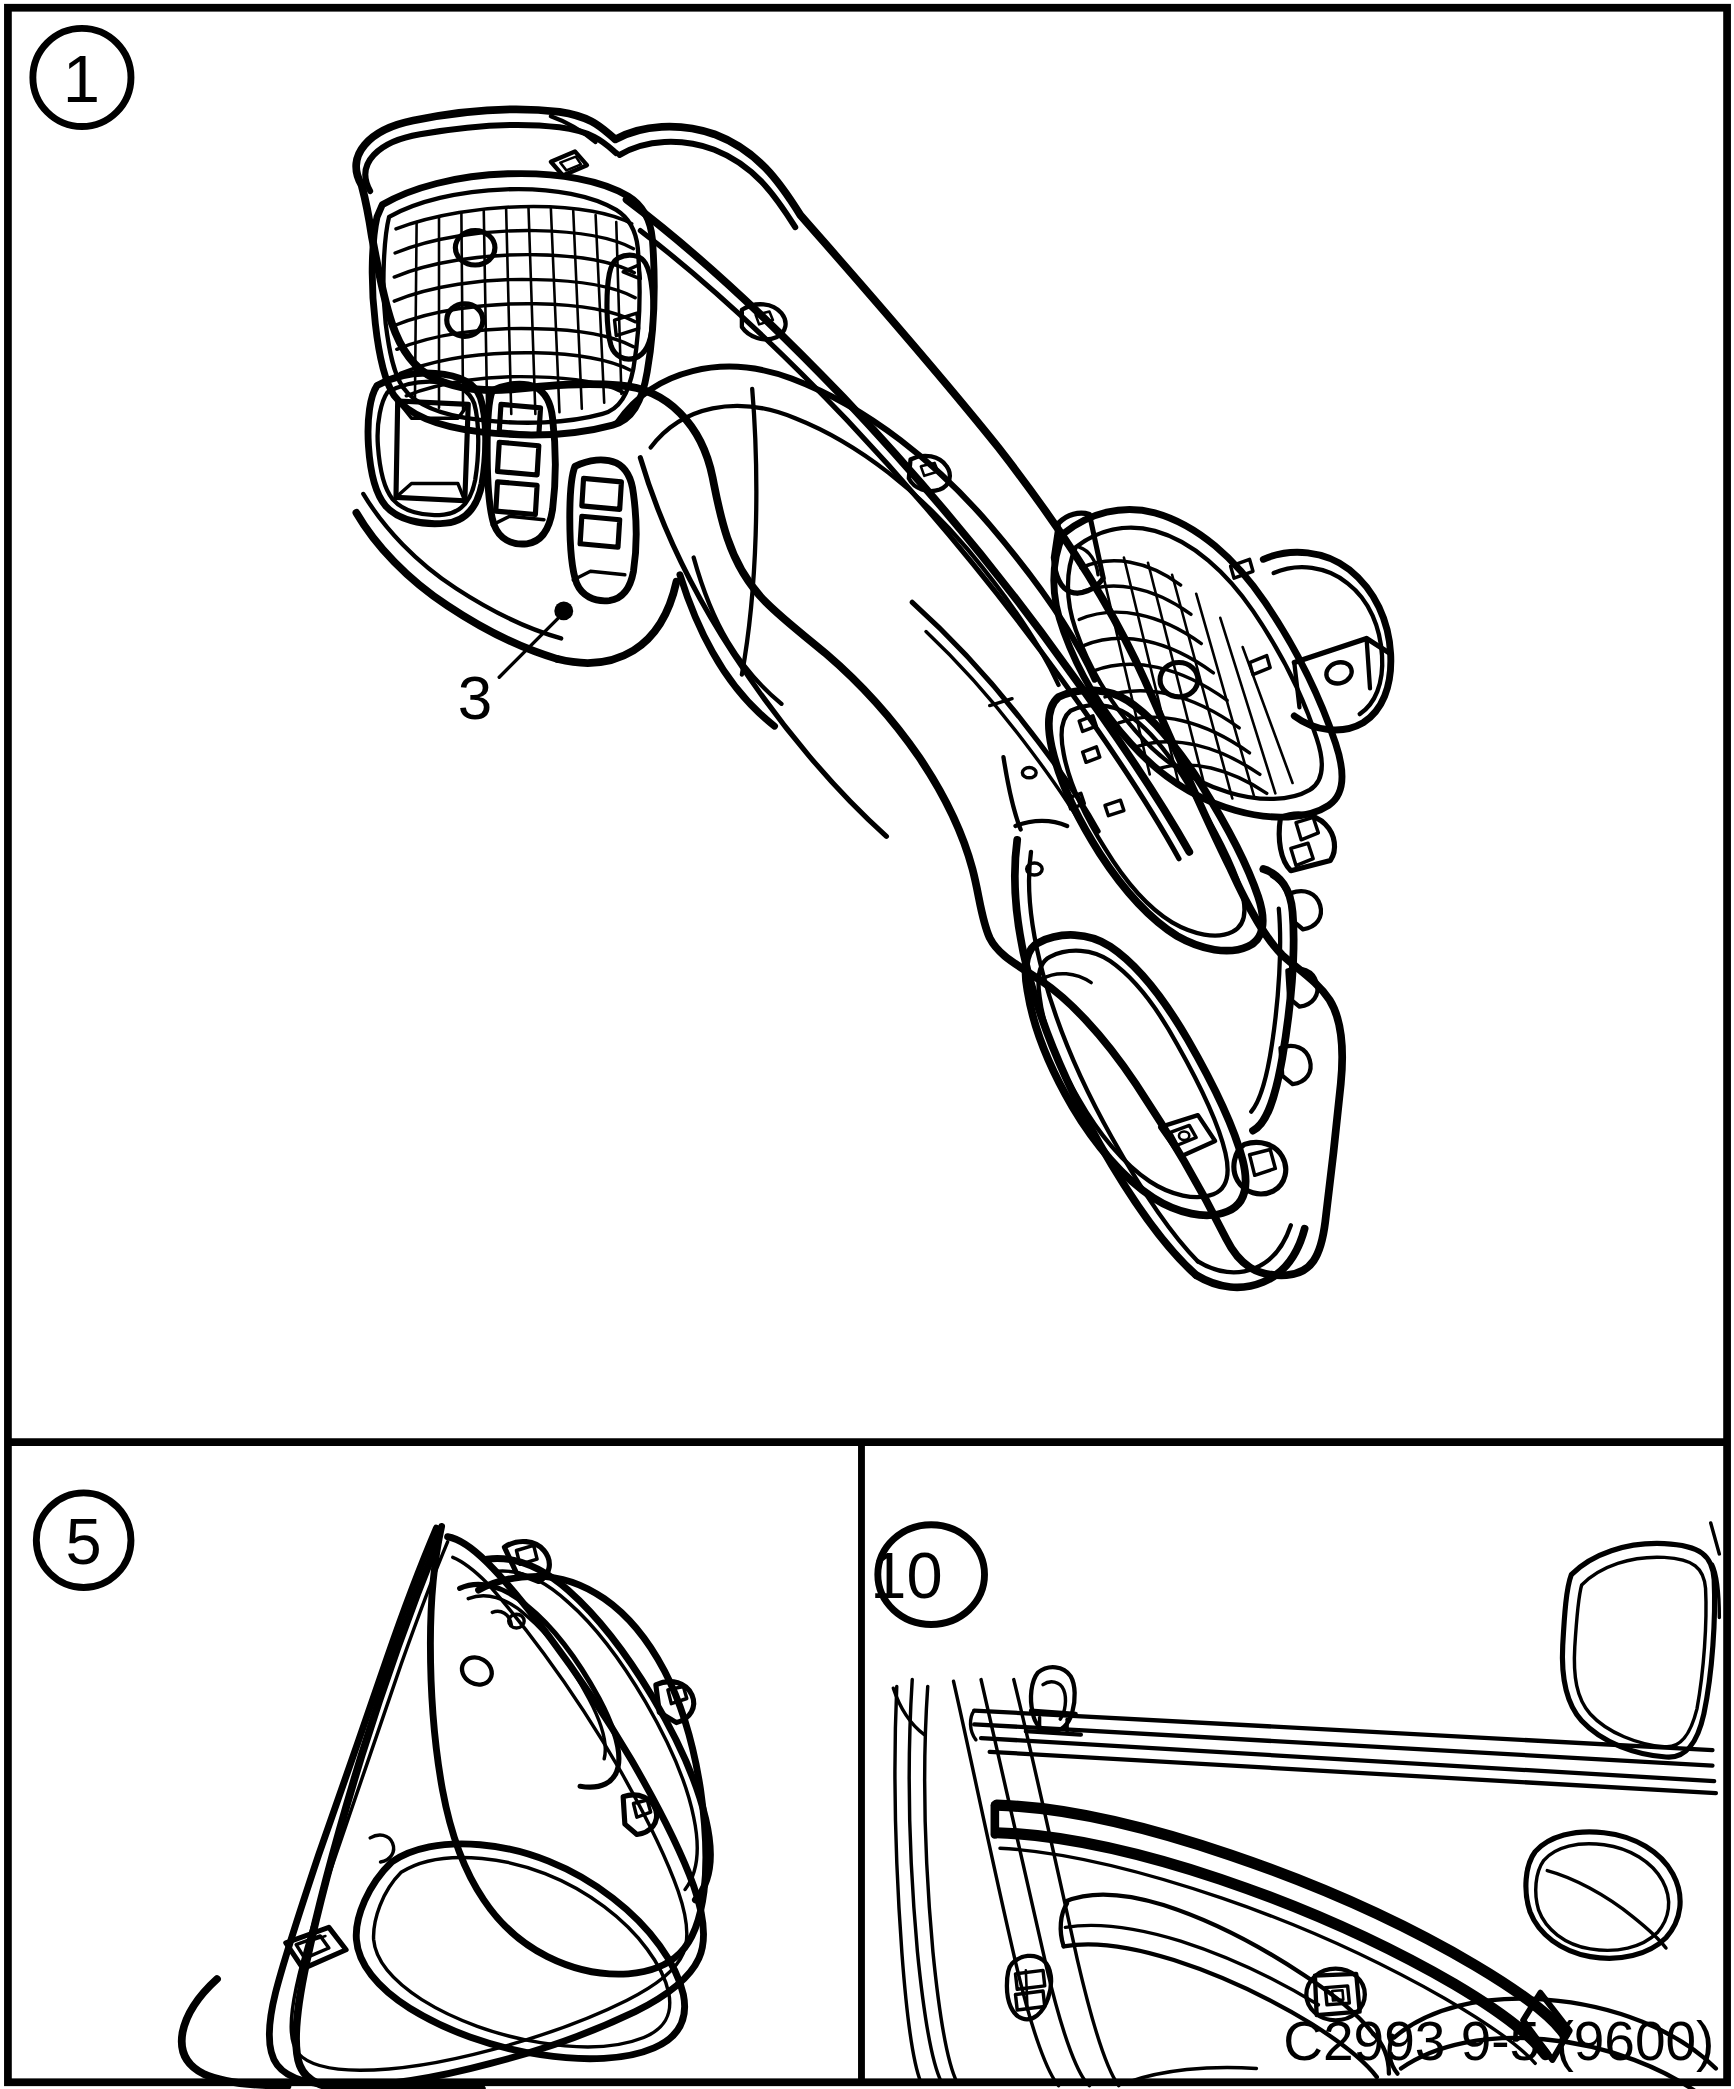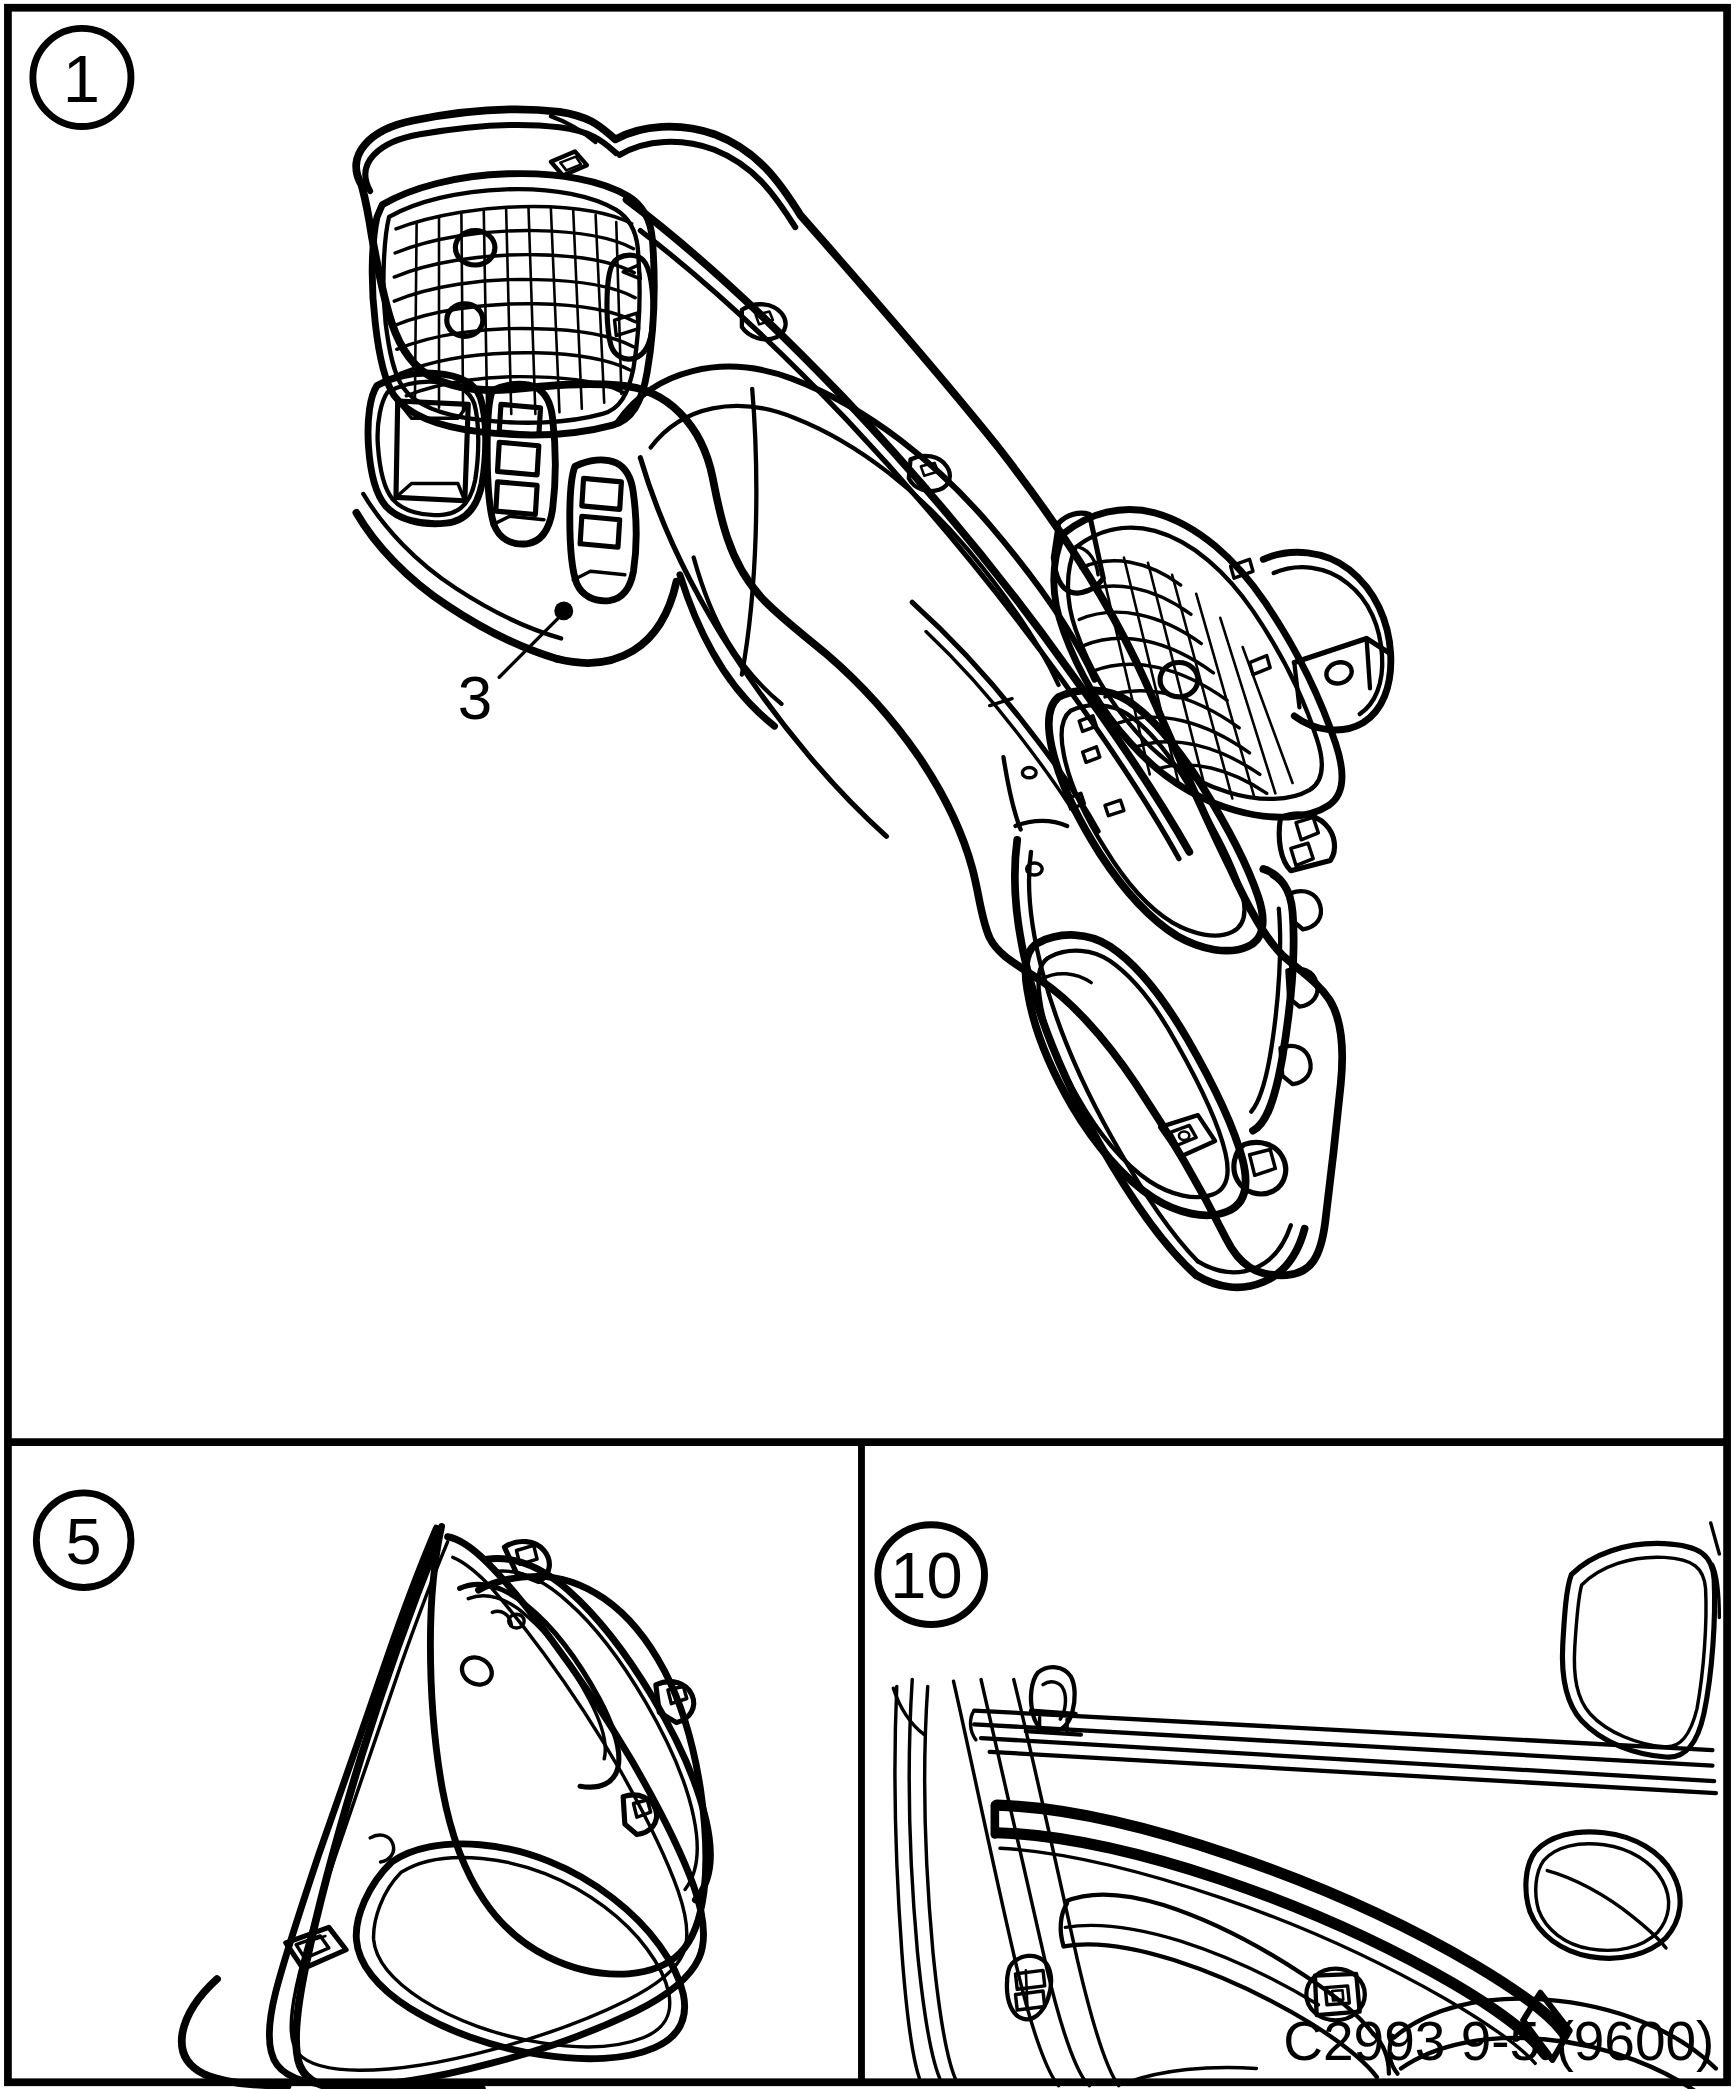--- a/index.html
+++ b/index.html
@@ -672,21 +672,21 @@
               font-size:67px; color:#000000; line-height:1;">1</div>
 
   <div class="callout-text" style="position:absolute; left:444px; top:661px; width:62px; height:74px;
               display:flex; align-items:center; justify-content:center;
               font-size:62px; color:#000000; line-height:1;">3</div>
 
   <div class="panel-badge-text" style="position:absolute; left:37px; top:1501px; width:93px; height:81px;
               display:flex; align-items:center; justify-content:center;
               font-size:65px; color:#000000; line-height:1;">5</div>
 
-  <div class="panel-badge-text" style="position:absolute; left:868px; top:1534px; width:117px; height:83px;
+  <div class="panel-badge-text" style="position:absolute; left:848px; top:1534px; width:117px; height:83px;
               display:flex; align-items:center; justify-content:center;
               font-size:65px; color:#000000; line-height:1;">10</div>
 
   <div class="caption-text" style="position:absolute; right:20.6px; bottom:20.6px;
               font-size:55px; color:#000000; line-height:1;
               white-space:nowrap;">C2993 9-5 (9600)</div>
 
 </div>
 
 

